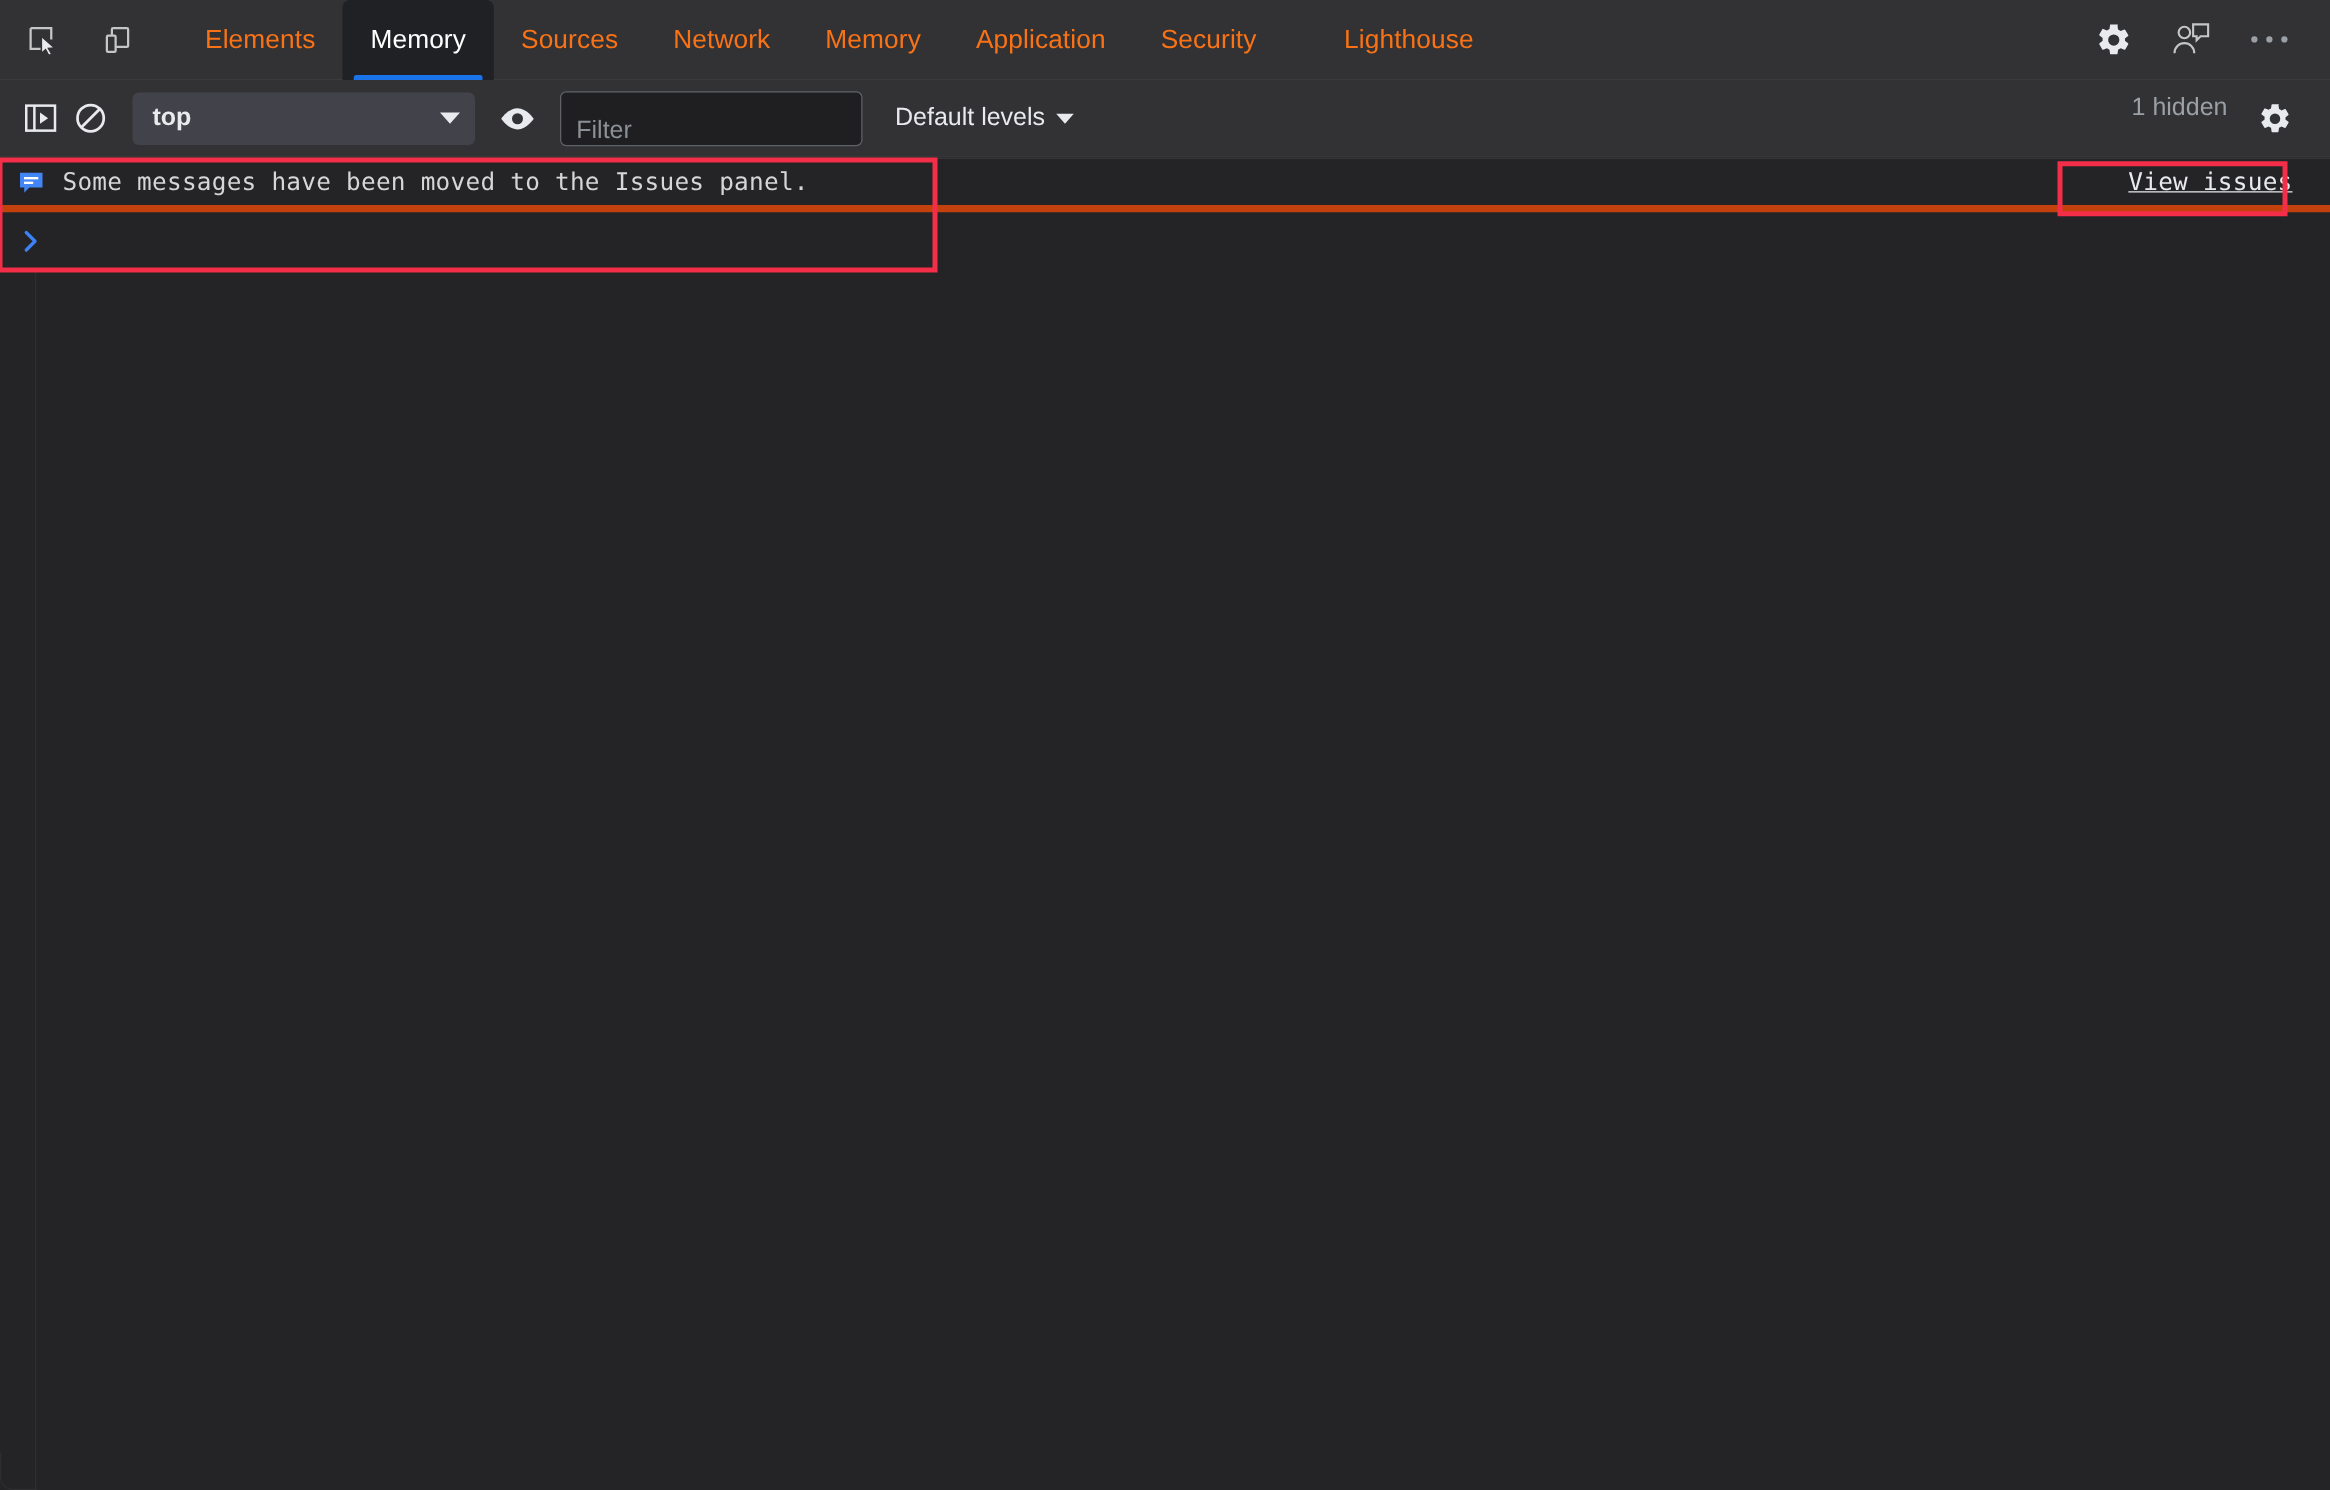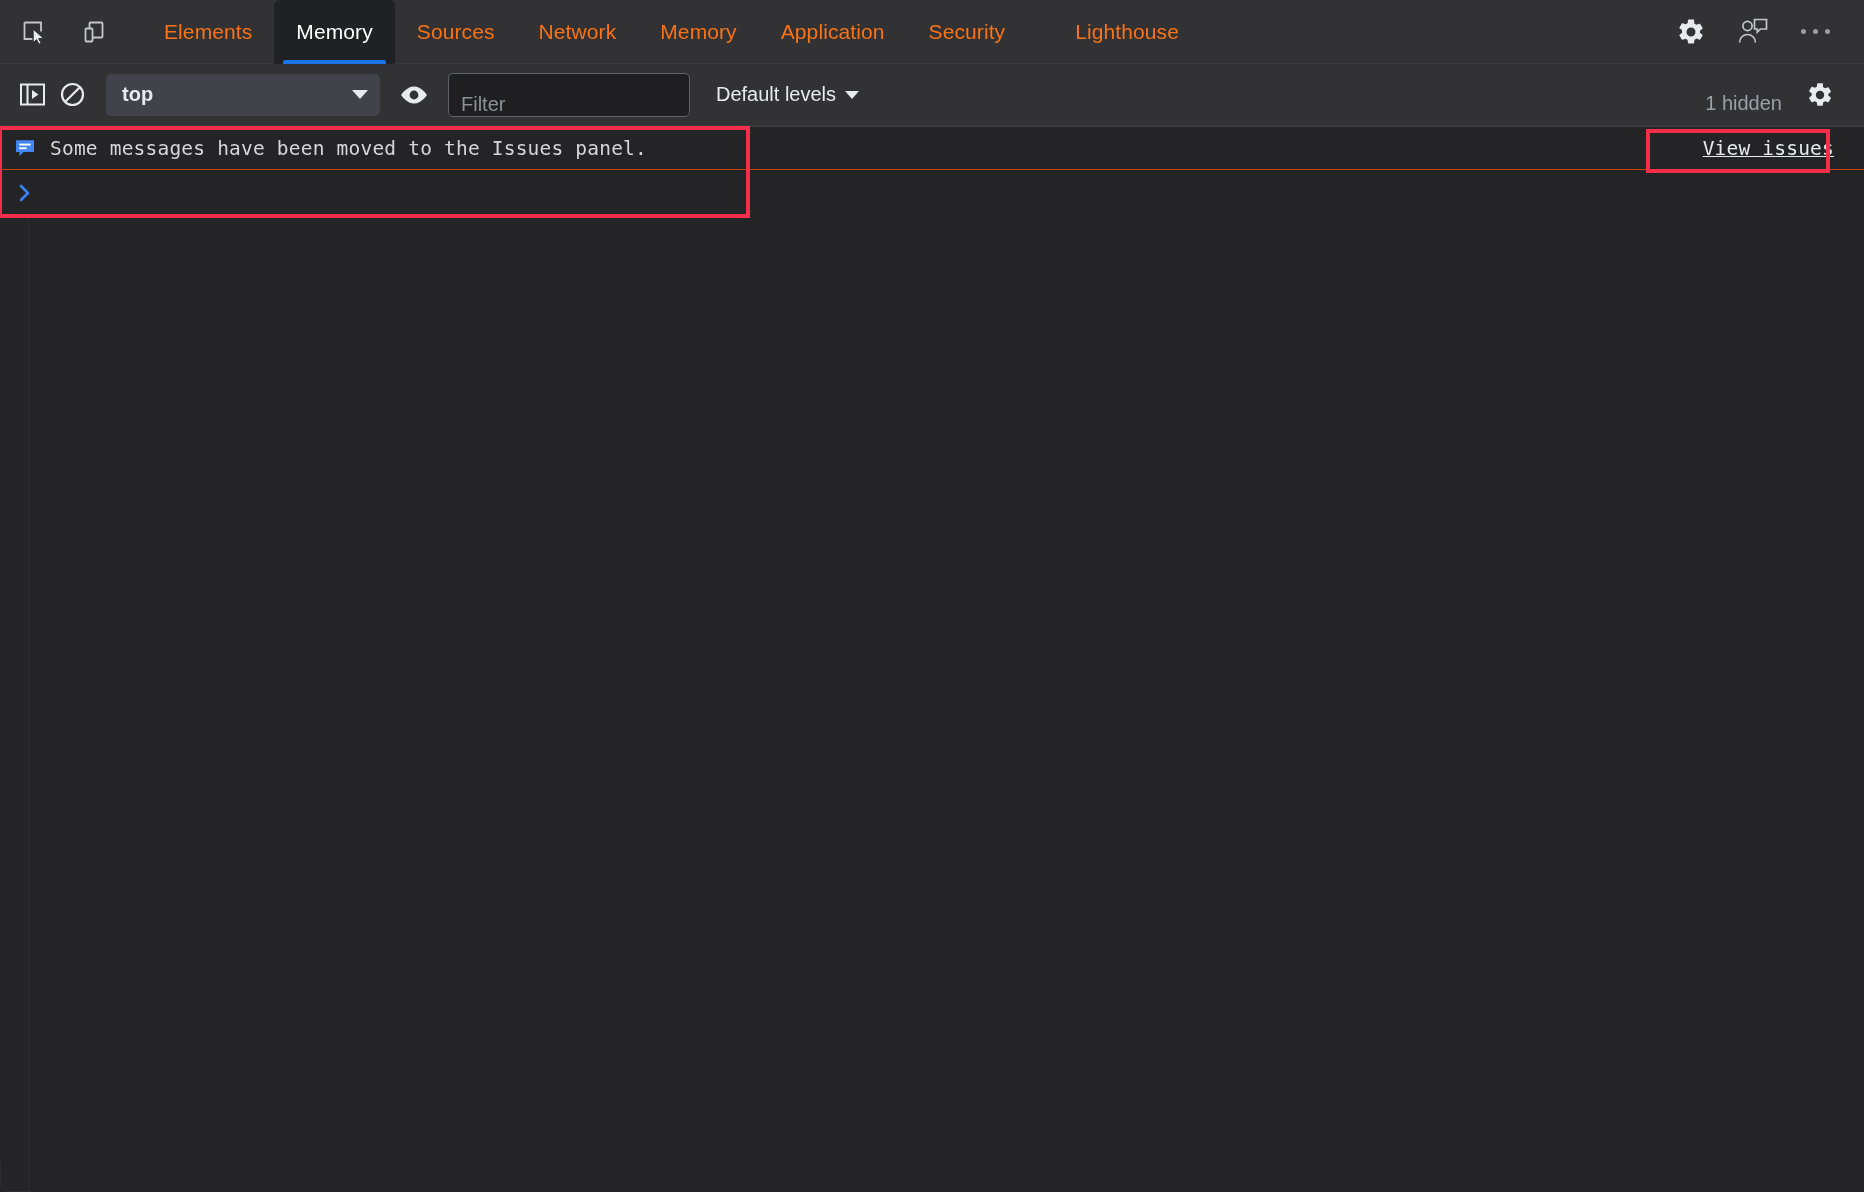--- a/index.html
+++ b/index.html
@@ -186,21 +186,21 @@
     cursor: pointer;
     padding: 6px 8px;
     border-radius: 3px;
     white-space: nowrap;
   }
   .levels .caret { border-top-width: 8px; border-left-width: 7px; border-right-width: 7px; }
 
   .ct-right {
     margin-left: auto;
     display: flex;
-    align-items: flex-end;
+    align-items: flex-start;
     gap: 18px;
     padding-right: 24px;
   }
   .hidden-count {
     color: #9aa0a6;
     font-size: 20px;
     cursor: pointer;
     white-space: nowrap;
   }
 
@@ -220,21 +220,21 @@
     top: 0; left: 28px;
     width: 1px; height: 1066px;
     background: #2e2e30;
   }
 
   .msg-row {
     position: relative;
     height: 44px;
     display: flex;
     align-items: center;
-    border-bottom: 1px solid #c2410c;
+    border-bottom: 6px solid #c2410c;
     border-top: 1px solid #3c3c3f;
     background: #242426;
   }
 
   .msg-icon {
     margin-left: 14px;
     width: 22px; height: 22px;
     display: flex; align-items: center; justify-content: center;
     flex: none;
   }

